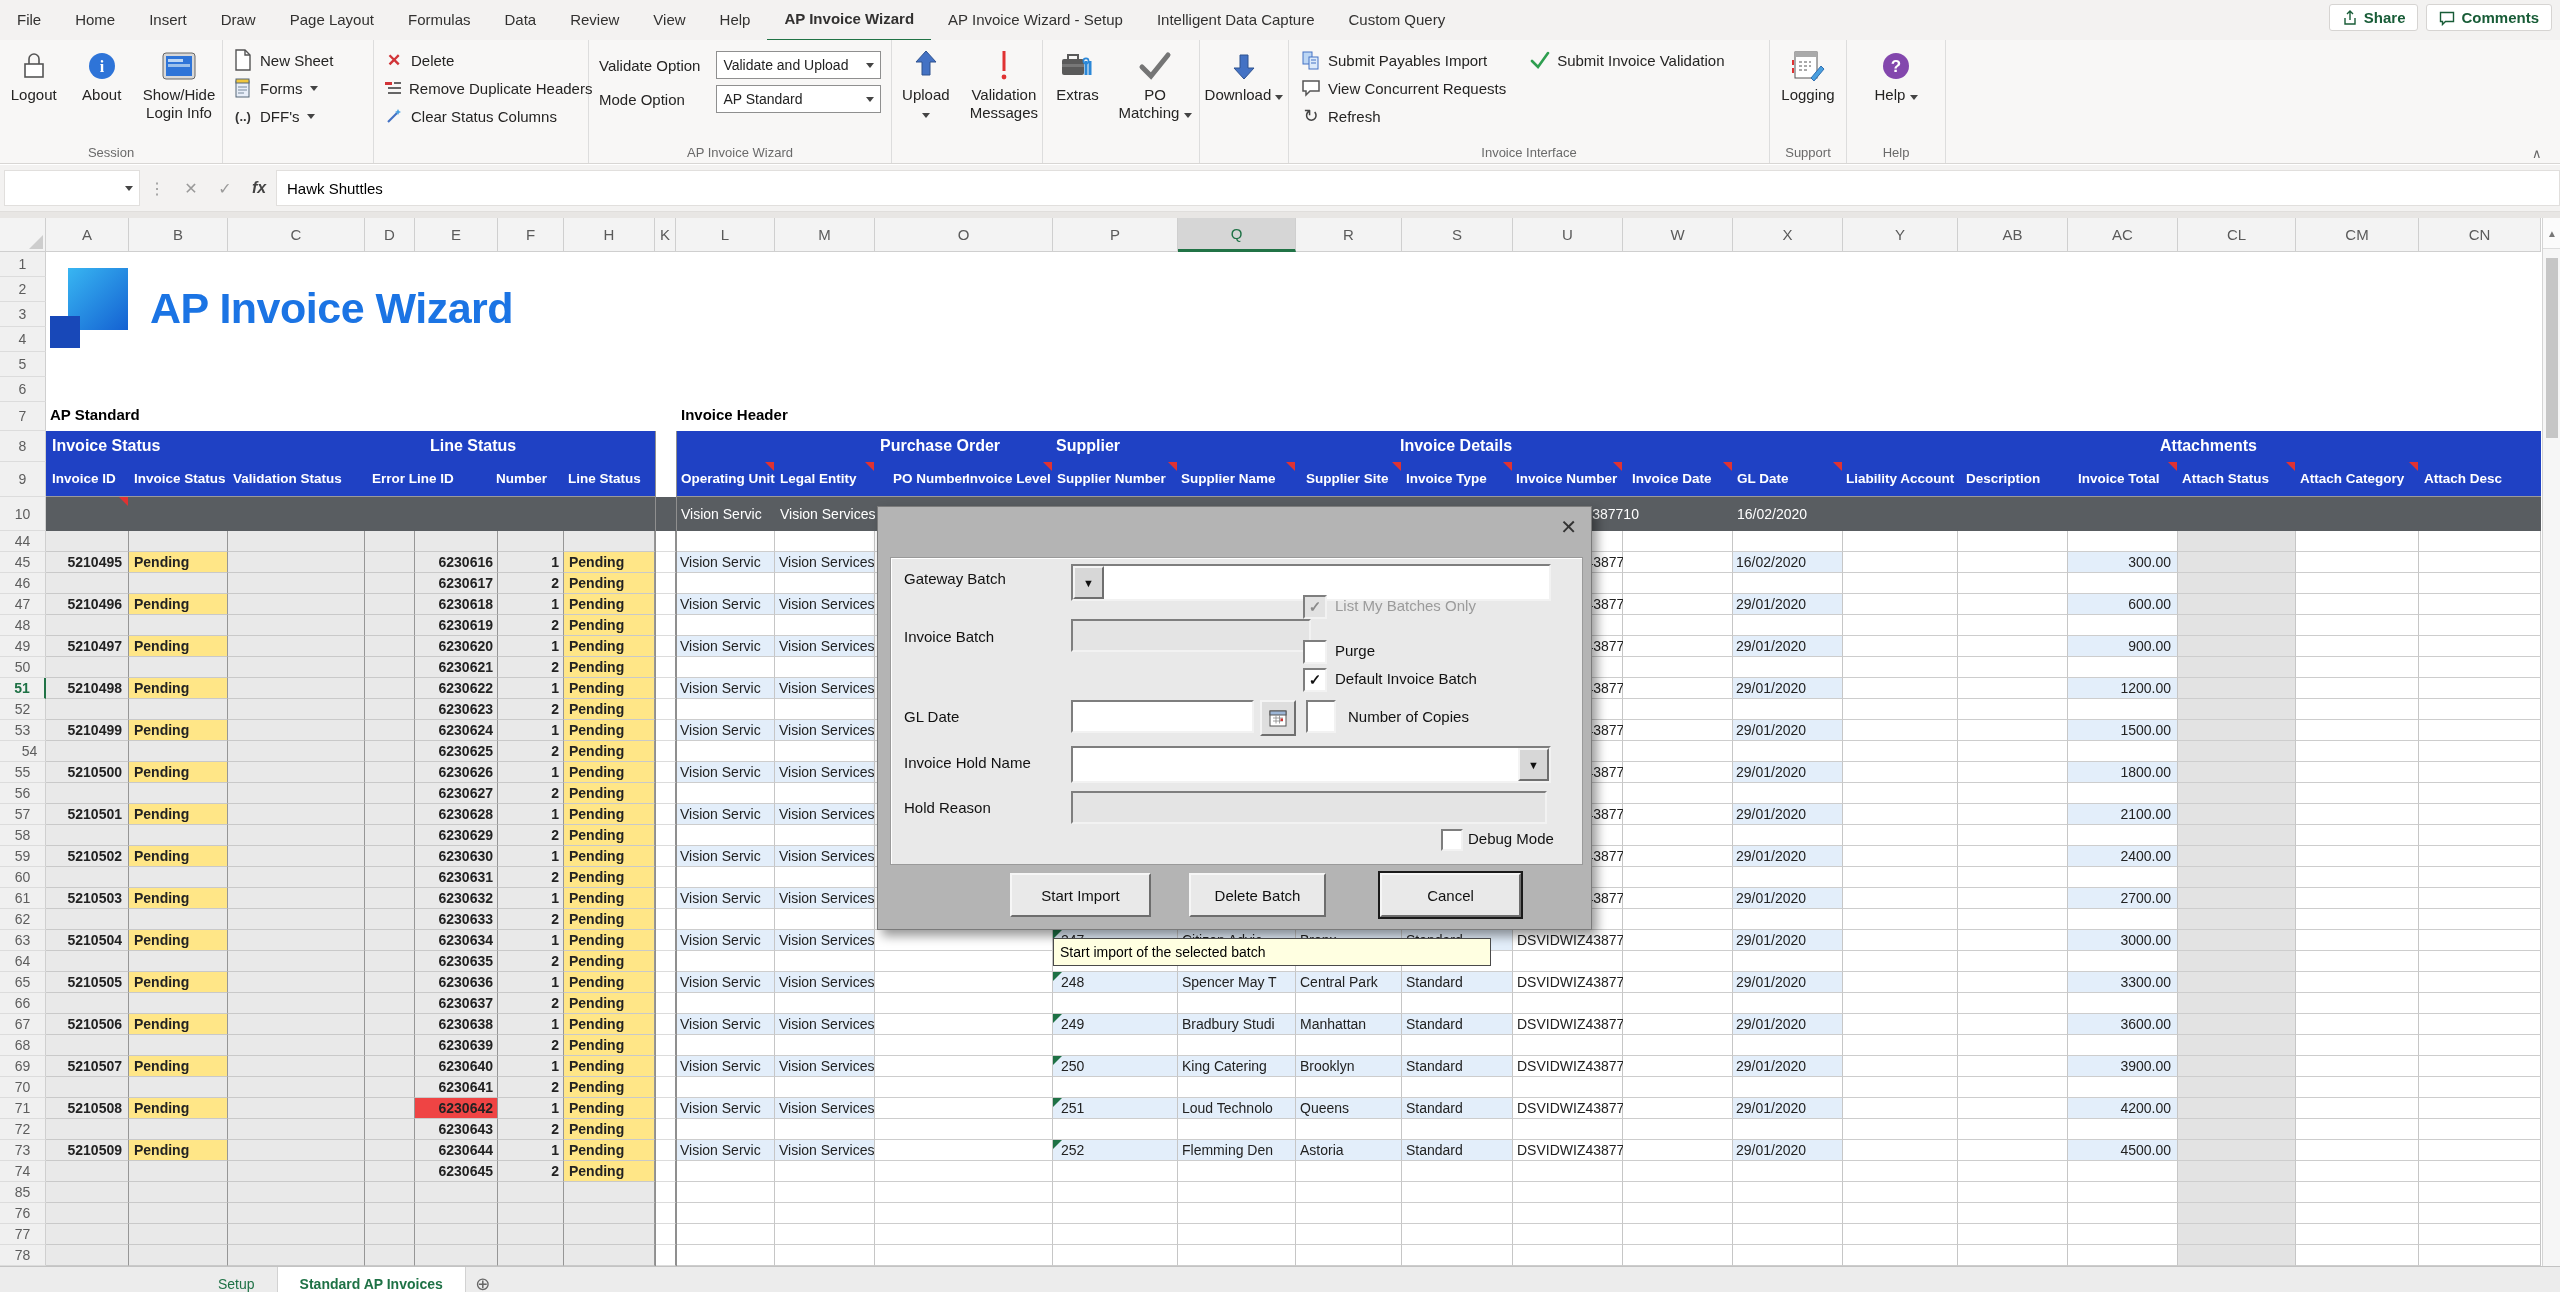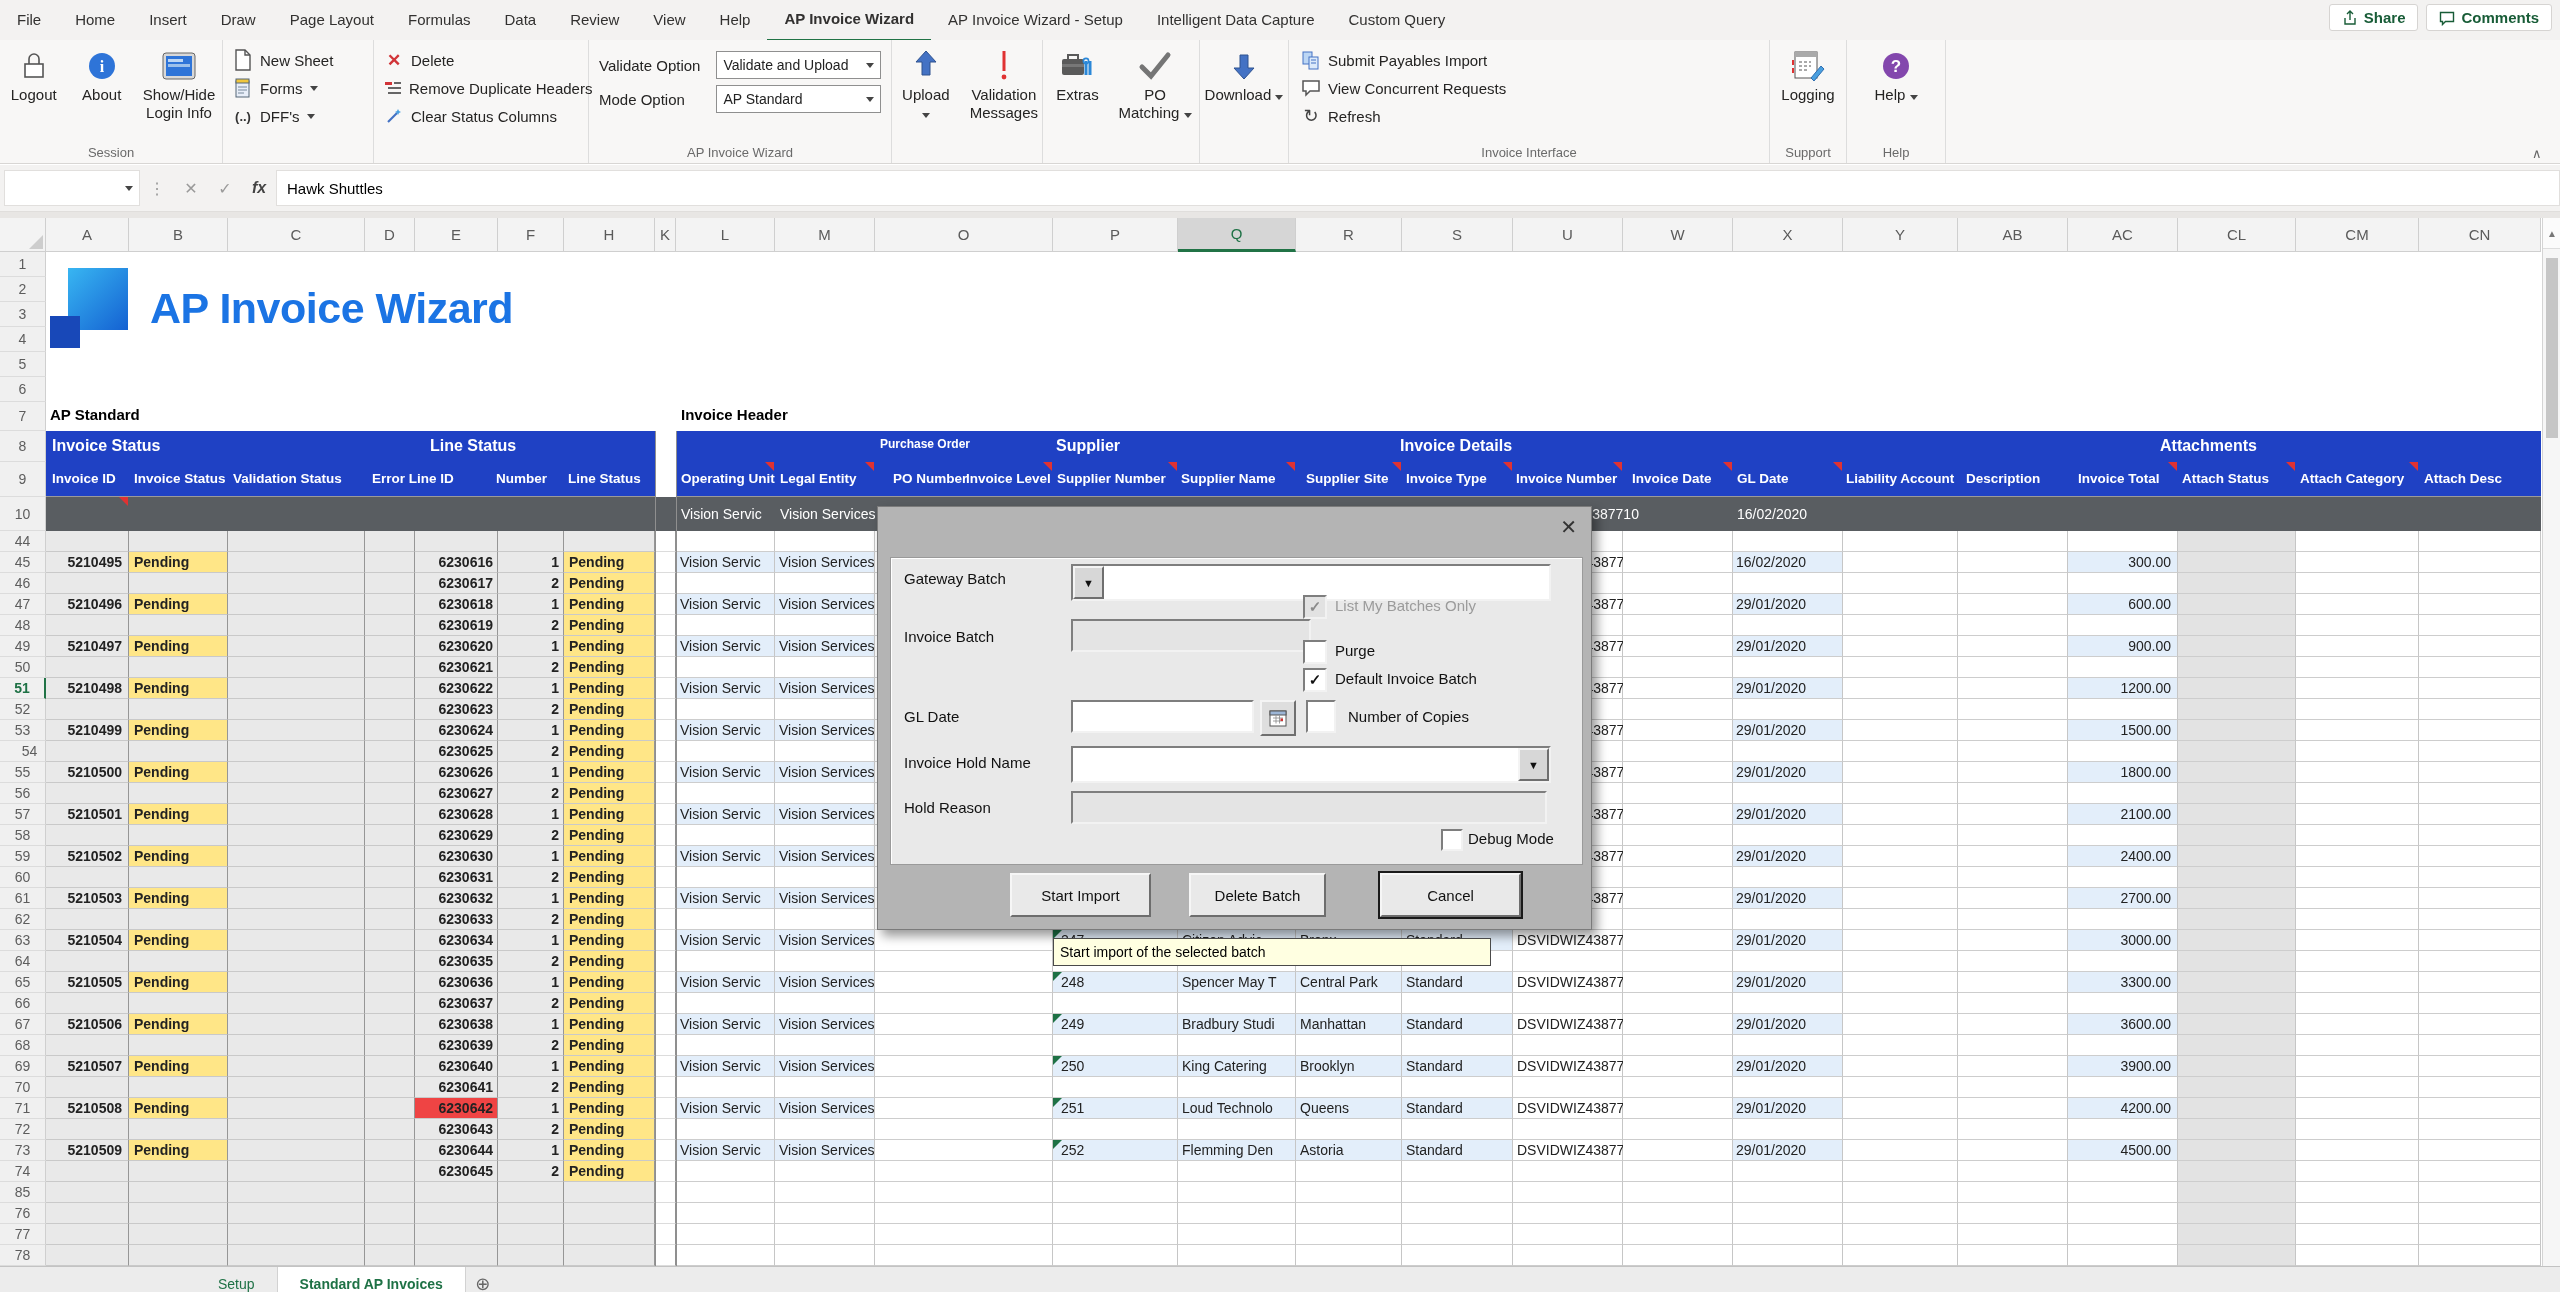--- a/index.html
+++ b/index.html
@@ -346,20 +346,30 @@
                   <path d="M2 2h16v10h-9l-4 4v-4H2z" fill="#fff" stroke="#555" stroke-width="1.5"></path>
                 </svg>
               </span>
               <span>View Concurrent Requests</span>
             </div>
             <div class="sbtn">
               <span class="ic">
                 <span style="font-size:18px;color:#444">↻</span>
               </span>
               <span>Refresh</span>
+            </div>
+          </div>
+          <div class="smallbtns" style="padding:0;">
+            <div class="sbtn">
+              <span class="ic">
+                <svg width="20" height="18" viewBox="0 0 20 18">
+                  <path d="M2 10l6 6L18 2" fill="none" stroke="#2e9e4f" stroke-width="2.6" stroke-linecap="round"></path>
+                </svg>
+              </span>
+              <span>Submit Invoice Validation</span>
             </div>
           </div>
         </div>
         <div class="rgroup-label">Invoice Interface</div>
       </div>
       <div class="rgroup" style="width: 76px;">
         <div class="largebtns">
           <div class="lbtn">
             <span class="ic">
               <svg width="34" height="32" viewBox="0 0 34 32">
@@ -1321,21 +1331,21 @@
       <div class="cell abs " style="left:2068px;top:1027px;width:110px;height:21px;background:#fff;border-right:1px solid #c6c6c6;border-bottom:1px solid #cdcdcd;"></div>
       <div class="cell abs " style="left:2178px;top:1027px;width:118px;height:21px;background:#e3e3e3;border-right:1px solid #c6c6c6;border-bottom:1px solid #cdcdcd;"></div>
       <div class="cell abs " style="left:2296px;top:1027px;width:123px;height:21px;background:#fff;border-right:1px solid #c6c6c6;border-bottom:1px solid #cdcdcd;"></div>
       <div class="cell abs " style="left:2419px;top:1027px;width:122px;height:21px;background:#fff;border-right:1px solid #c6c6c6;border-bottom:1px solid #cdcdcd;"></div>
       <div class="cell abs " style="left:46px;top:213px;width:609px;height:31px;background:#1f41c4;"></div>
       <div class="cell abs " style="left:676px;top:213px;width:1865px;height:31px;background:#1f41c4;"></div>
       <div class="cell abs " style="left:46px;top:244px;width:609px;height:35px;background:#1f41c4;border-bottom:1px solid #9a9a9a;"></div>
       <div class="cell abs " style="left:676px;top:244px;width:1865px;height:35px;background:#1f41c4;border-bottom:1px solid #9a9a9a;"></div>
       <div class="bh-label" style="left:52px;top:219px;font-size:16px;">Invoice Status</div>
       <div class="bh-label" style="left:430px;top:219px;font-size:16px;">Line Status</div>
-      <div class="bh-label" style="left:880px;top:219px;font-size:12px;">Purchase Order</div>
+      <div class="bh-label" style="left:880px;top:219px;font-size:16px;">Purchase Order</div>
       <div class="bh-label" style="left:1056px;top:219px;font-size:16px;">Supplier</div>
       <div class="bh-label" style="left:1400px;top:219px;font-size:16px;">Invoice Details</div>
       <div class="bh-label" style="left:2160px;top:219px;font-size:16px;">Attachments</div>
       <div class="bh-label" style="left:52px;top:253px;font-size:13.5px;">Invoice ID</div>
       <div class="bh-label" style="left:134px;top:253px;font-size:13.5px;">Invoice Status</div>
       <div class="bh-label" style="left:233px;top:253px;font-size:13.5px;">Validation Status</div>
       <div class="bh-label" style="left:372px;top:253px;font-size:13.5px;">Error Line ID</div>
       <div class="bh-label" style="left:496px;top:253px;font-size:13.5px;">Number</div>
       <div class="bh-label" style="left:568px;top:253px;font-size:13.5px;">Line Status</div>
       <div class="bh-label" style="left:681px;top:253px;font-size:13.5px;">Operating Unit</div>

